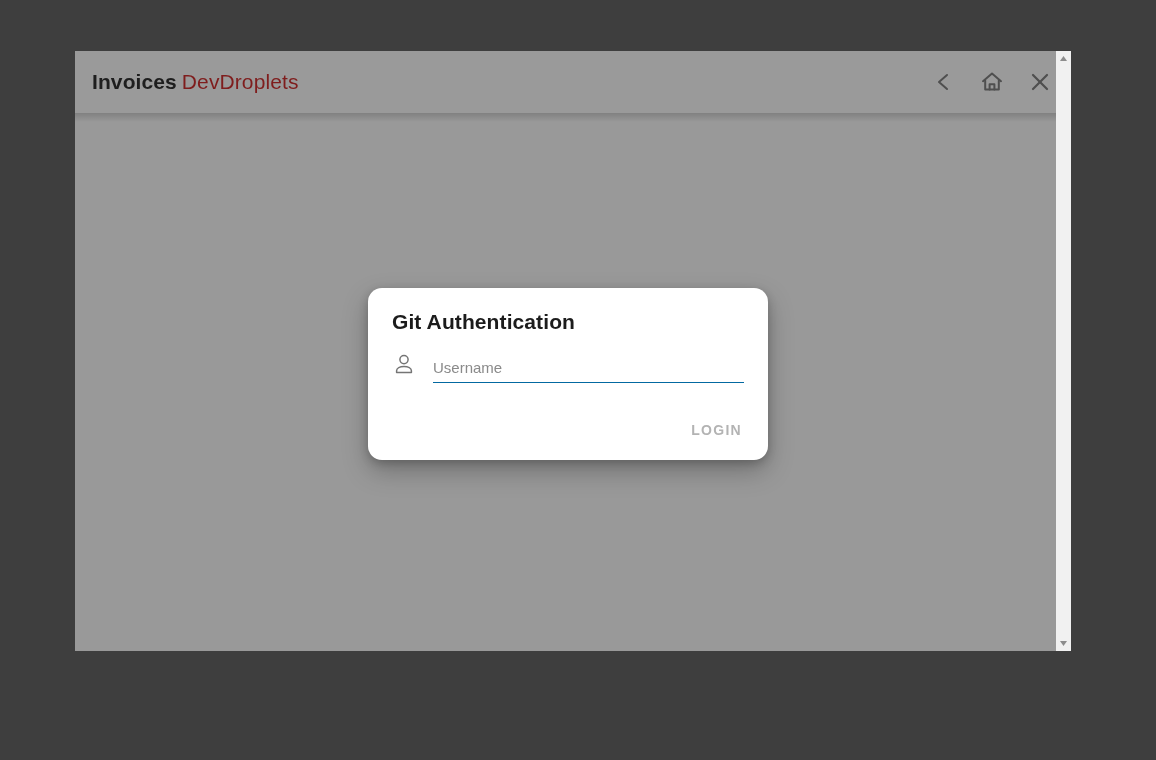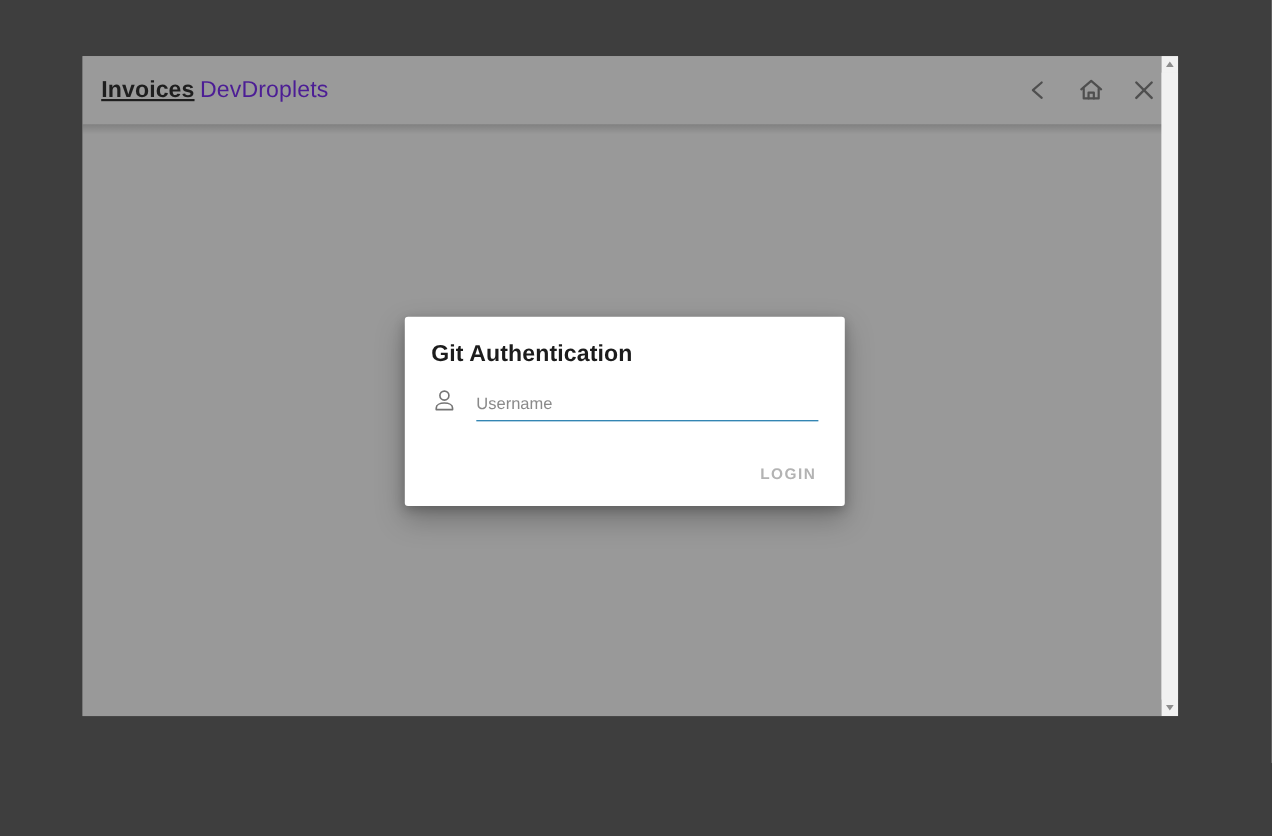--- a/index.html
+++ b/index.html
@@ -50,25 +50,24 @@
   }
 
   .title-text {
     font-size: 21px;
     letter-spacing: 0.1px;
     white-space: nowrap;
   }
   .title-app {
     font-weight: bold;
     color: #1e1e1e;
-    text-decoration: underline;
   }
   .title-sub {
     font-weight: normal;
-    color: #4c1d95;
+    color: #7f1d1d;
     margin-left: 5px;
     text-align: center;
   }
 
   .titlebar-actions {
     margin-left: auto;
     display: flex;
     align-items: center;
     gap: 14px;
   }
@@ -92,21 +91,21 @@
     background: #999999;
   }
 
   
   .dialog {
     position: absolute;
     left: 293px;
     top: 175px;
     width: 400px;
     background: #ffffff;
-    border-radius: 3px;
+    border-radius: 14px;
     box-shadow: 0 11px 26px rgba(0,0,0,0.26), 0 3px 10px rgba(0,0,0,0.20);
     box-sizing: border-box;
     padding: 22px 24px 16px 24px;
   }
 
   .dialog-title {
     font-size: 21px;
     font-weight: bold;
     color: #1c1c1c;
     letter-spacing: 0.1px;

